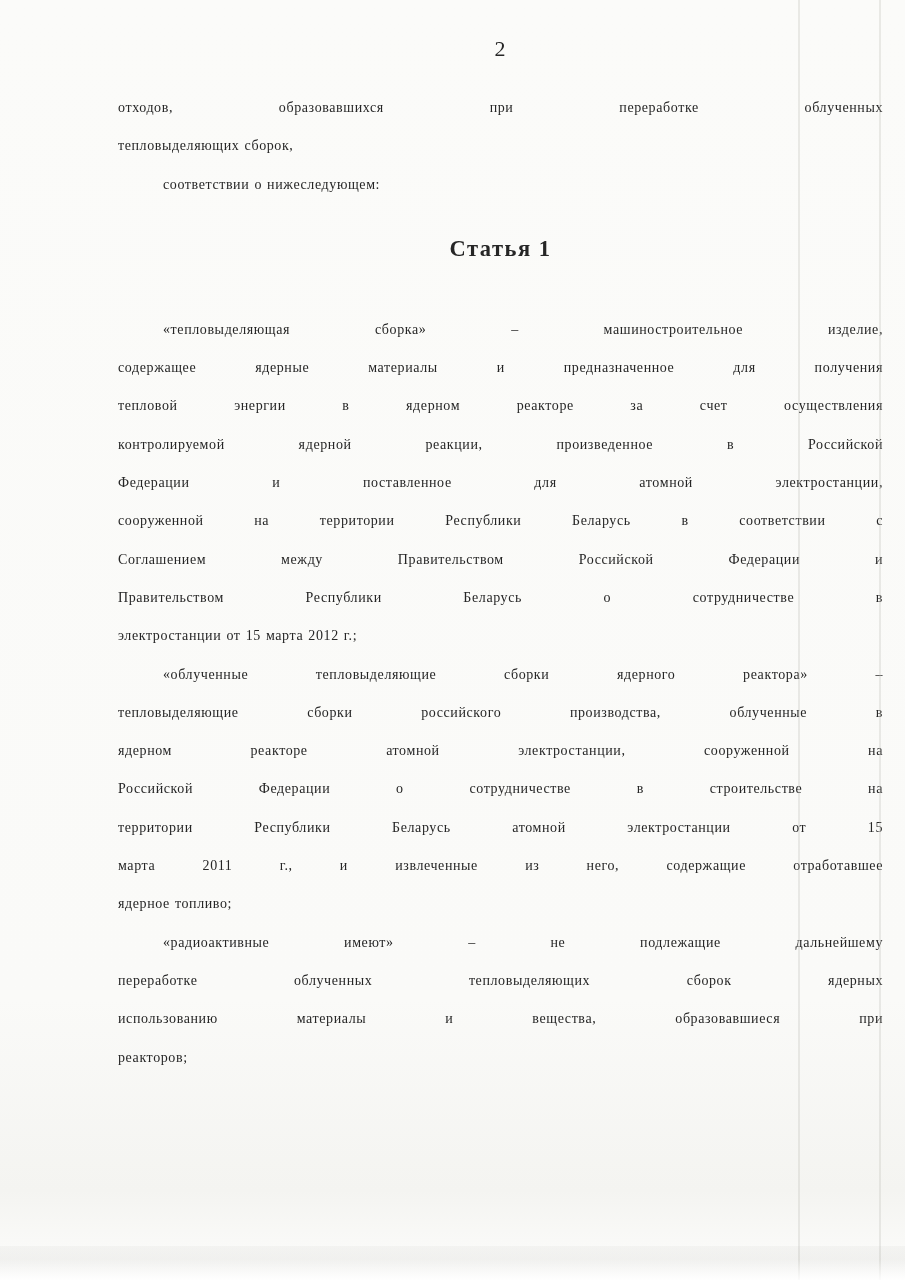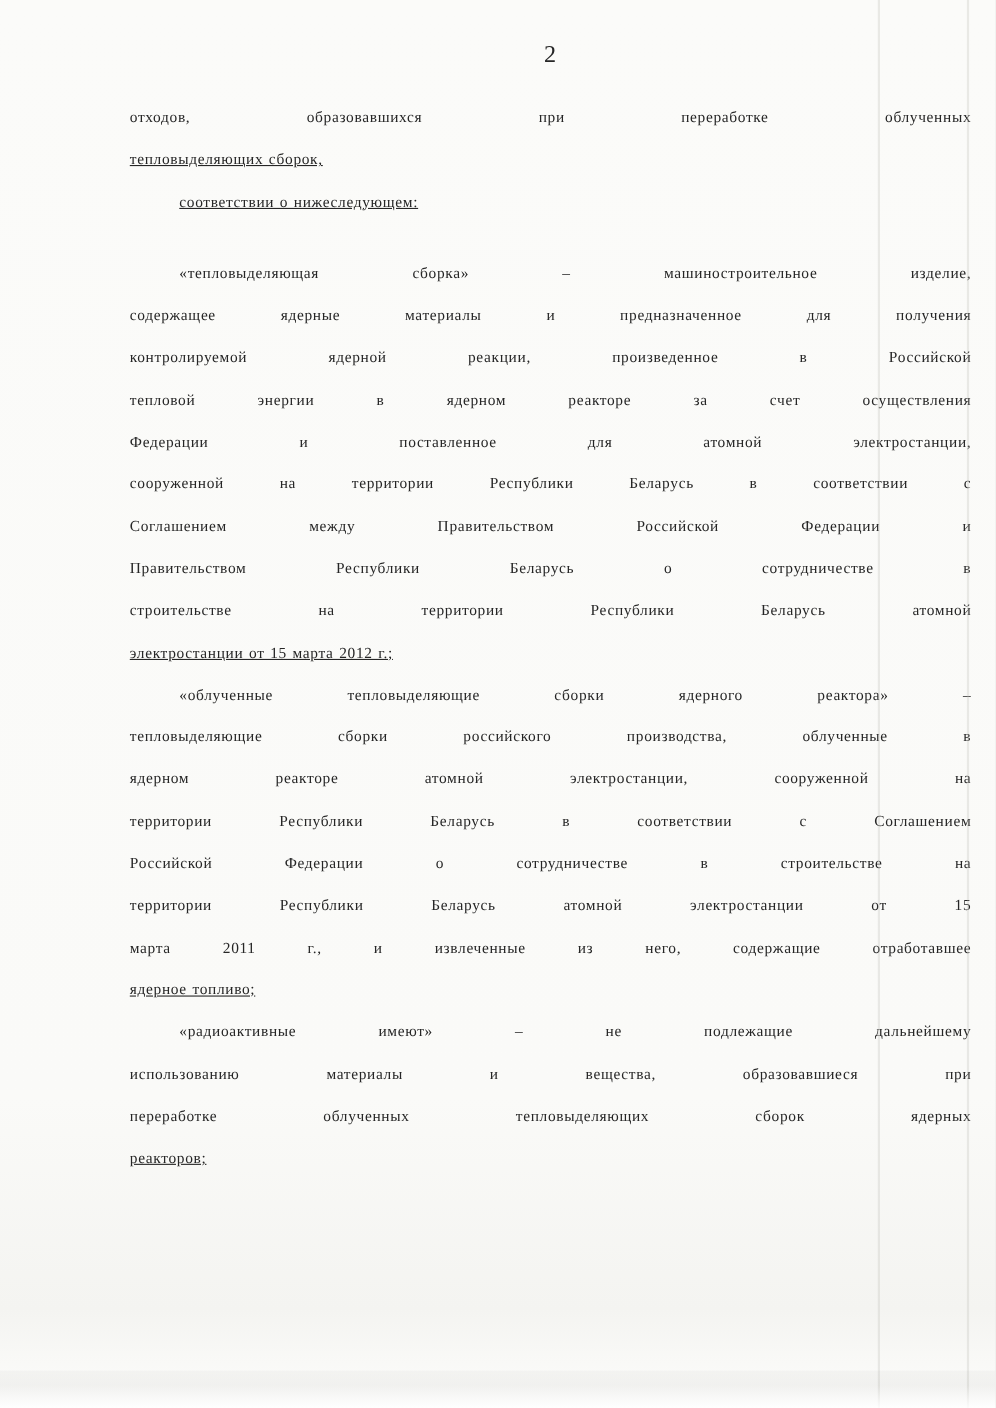--- a/index.html
+++ b/index.html
@@ -59,21 +59,20 @@
   }
   .para { margin: 0; }
   .line {
     text-align: justify;
     text-align-last: justify;
     white-space: nowrap; 
   }
   .line.last {
     text-align: center;
     text-align-last: left;
-    text-decoration: underline;
   }
   .line.indent { text-indent: 45px; }
   .article-heading {
     width: 765px;
     margin: 30px 0 47px 118px;
     text-align: center;
     font-size: 22.5px;
     font-weight: bold;
     line-height: 30px;
     letter-spacing: 1.5px;
@@ -89,48 +88,47 @@
   <div class="content">
       <div class="para">
         <div class="line">отходов, образовавшихся при переработке облученных</div>
         <div class="line last">тепловыделяющих сборок,</div>
       </div>
       <div class="para">
         <div class="line last indent">соответствии о нижеследующем:</div>
       </div>
     </div>
 
+  <h2 class="article-heading">Статья 1</h2>
 
   <div class="content">
       <div class="para">
         <div class="line indent">«тепловыделяющая сборка» – машиностроительное изделие,</div>
         <div class="line">содержащее ядерные материалы и предназначенное для получения</div>
+        <div class="line">тепловой энергии в ядерном реакторе за счет осуществления</div>
         <div class="line">контролируемой ядерной реакции, произведенное в Российской</div>
-        <div class="line">тепловой энергии в ядерном реакторе за счет осуществления</div>
         <div class="line">Федерации и поставленное для атомной электростанции,</div>
         <div class="line">сооруженной на территории Республики Беларусь в соответствии с</div>
         <div class="line">Соглашением между Правительством Российской Федерации и</div>
         <div class="line">Правительством Республики Беларусь о сотрудничестве в</div>
-        <div class="line">строительстве на территории Республики Беларусь атомной</div>
         <div class="line last">электростанции от 15 марта 2012 г.;</div>
       </div>
       <div class="para">
         <div class="line indent">«облученные тепловыделяющие сборки ядерного реактора» –</div>
         <div class="line">тепловыделяющие сборки российского производства, облученные в</div>
         <div class="line">ядерном реакторе атомной электростанции, сооруженной на</div>
-        <div class="line">территории Республики Беларусь в соответствии с Соглашением</div>
         <div class="line">Российской Федерации о сотрудничестве в строительстве на</div>
         <div class="line">территории Республики Беларусь атомной электростанции от 15</div>
         <div class="line">марта 2011 г., и извлеченные из него, содержащие отработавшее</div>
         <div class="line last">ядерное топливо;</div>
       </div>
       <div class="para">
         <div class="line indent">«радиоактивные имеют» – не подлежащие дальнейшему</div>
+        <div class="line">переработке облученных тепловыделяющих сборок ядерных</div>
         <div class="line">использованию материалы и вещества, образовавшиеся при</div>
-        <div class="line">переработке облученных тепловыделяющих сборок ядерных</div>
         <div class="line last">реакторов;</div>
       </div>
     </div>
 
   <div class="streak streak-1"></div>
   <div class="streak streak-2"></div>
   <div class="bottom-band"></div>
 
 </div>
 

